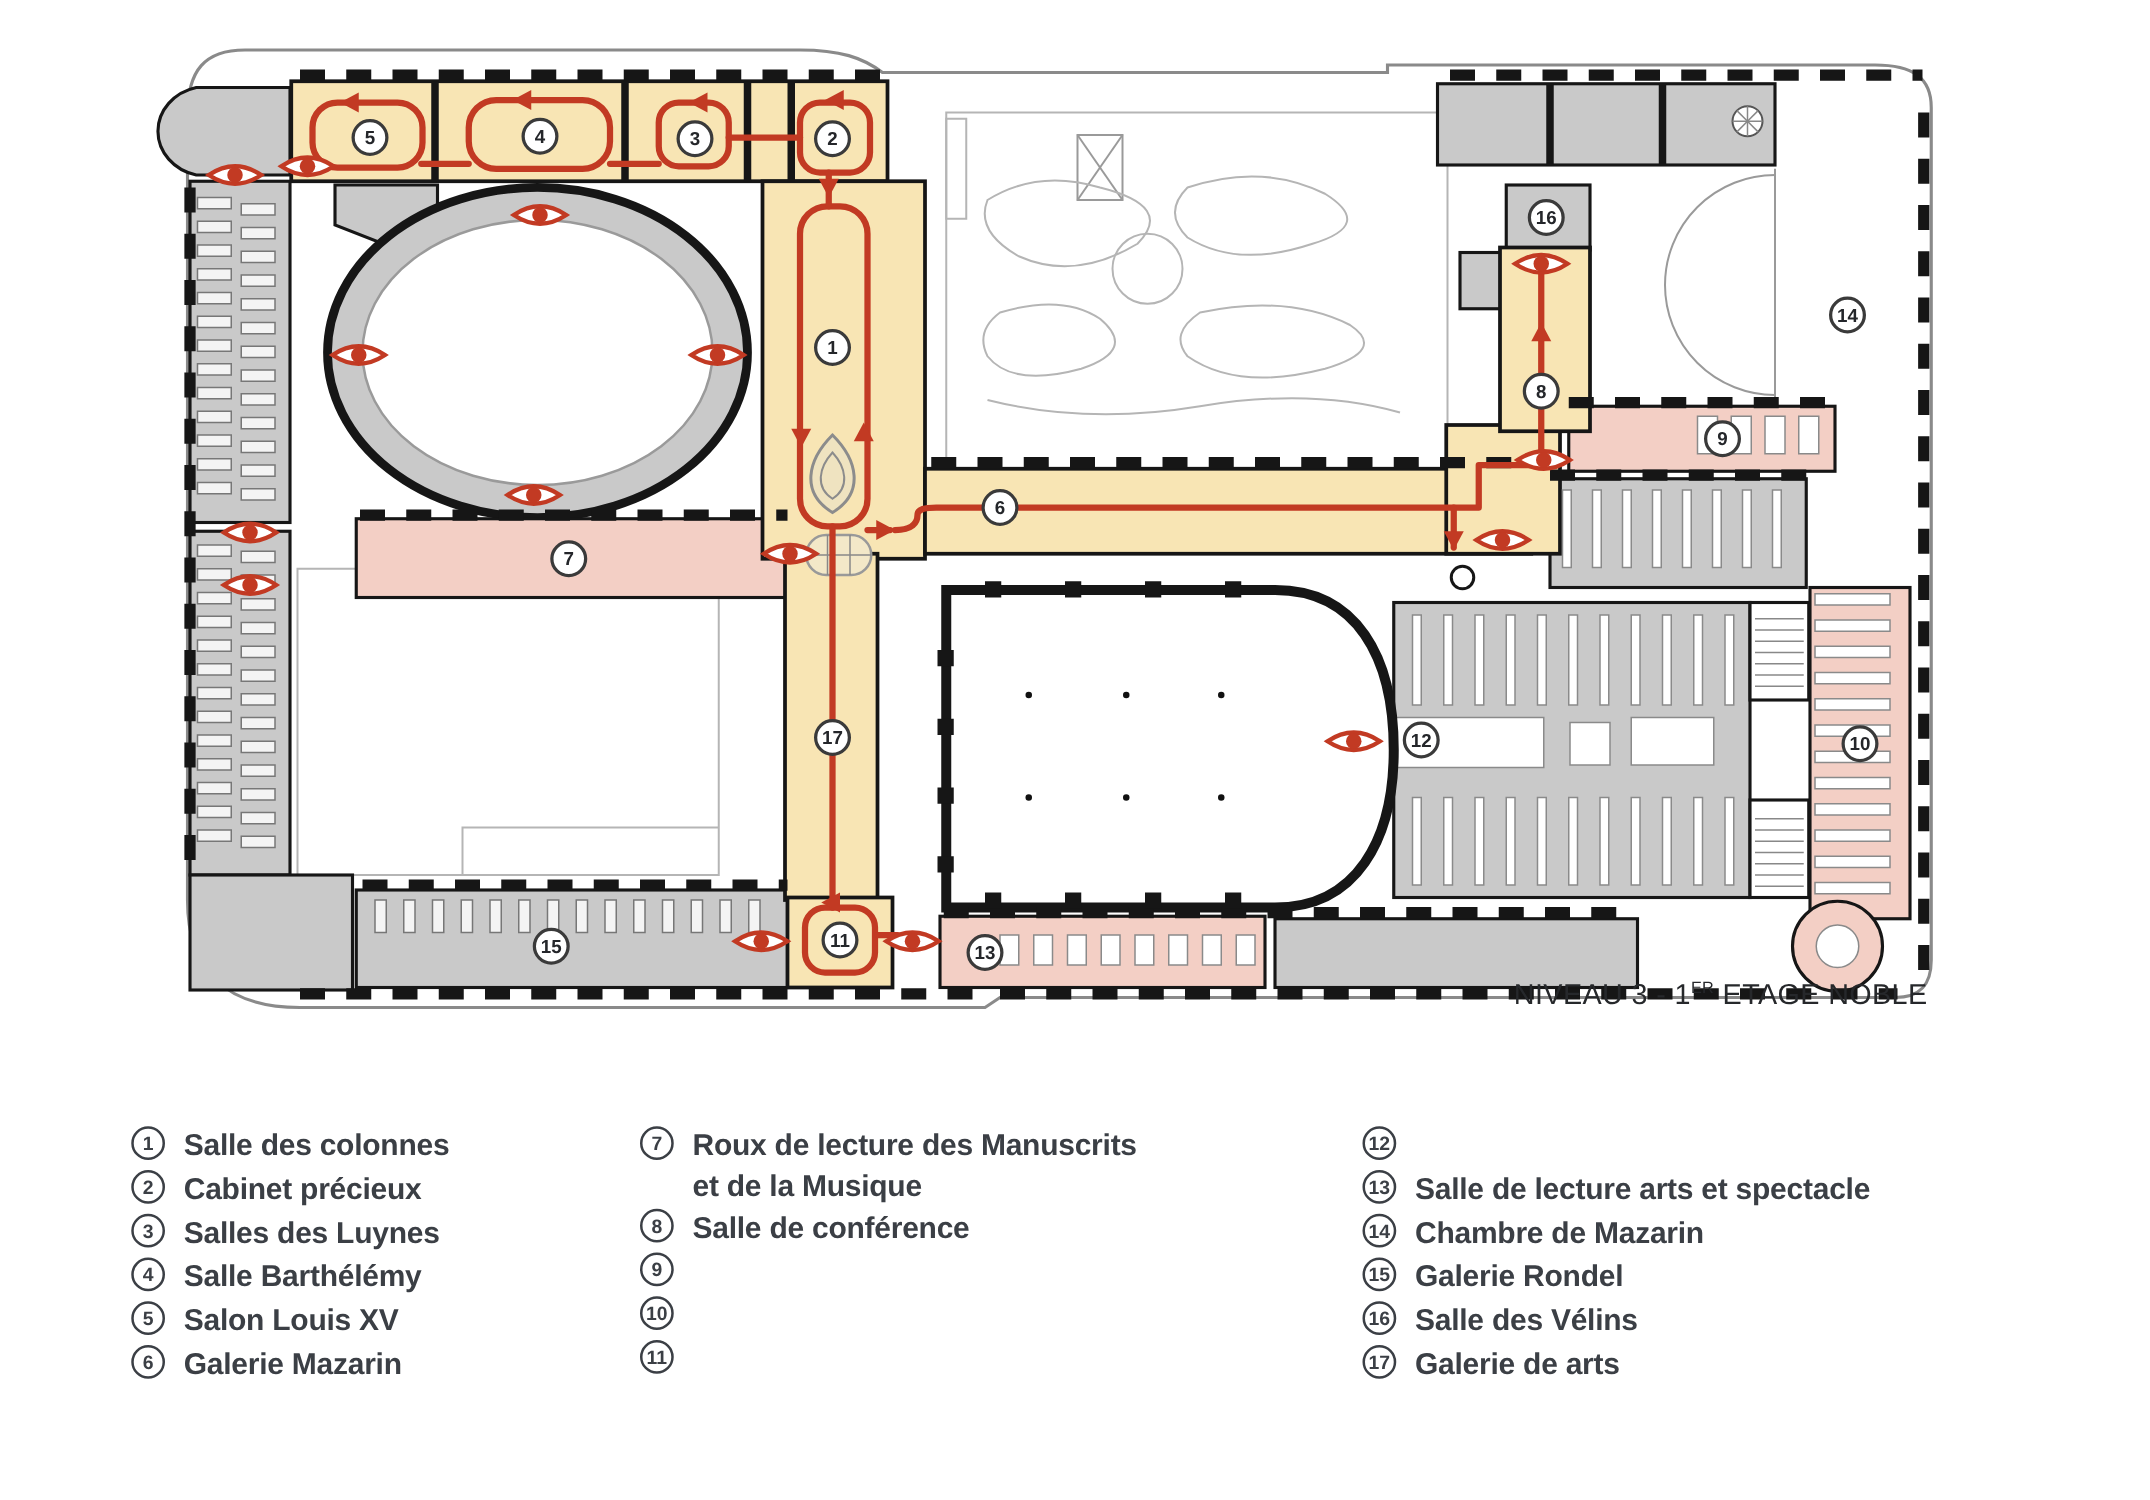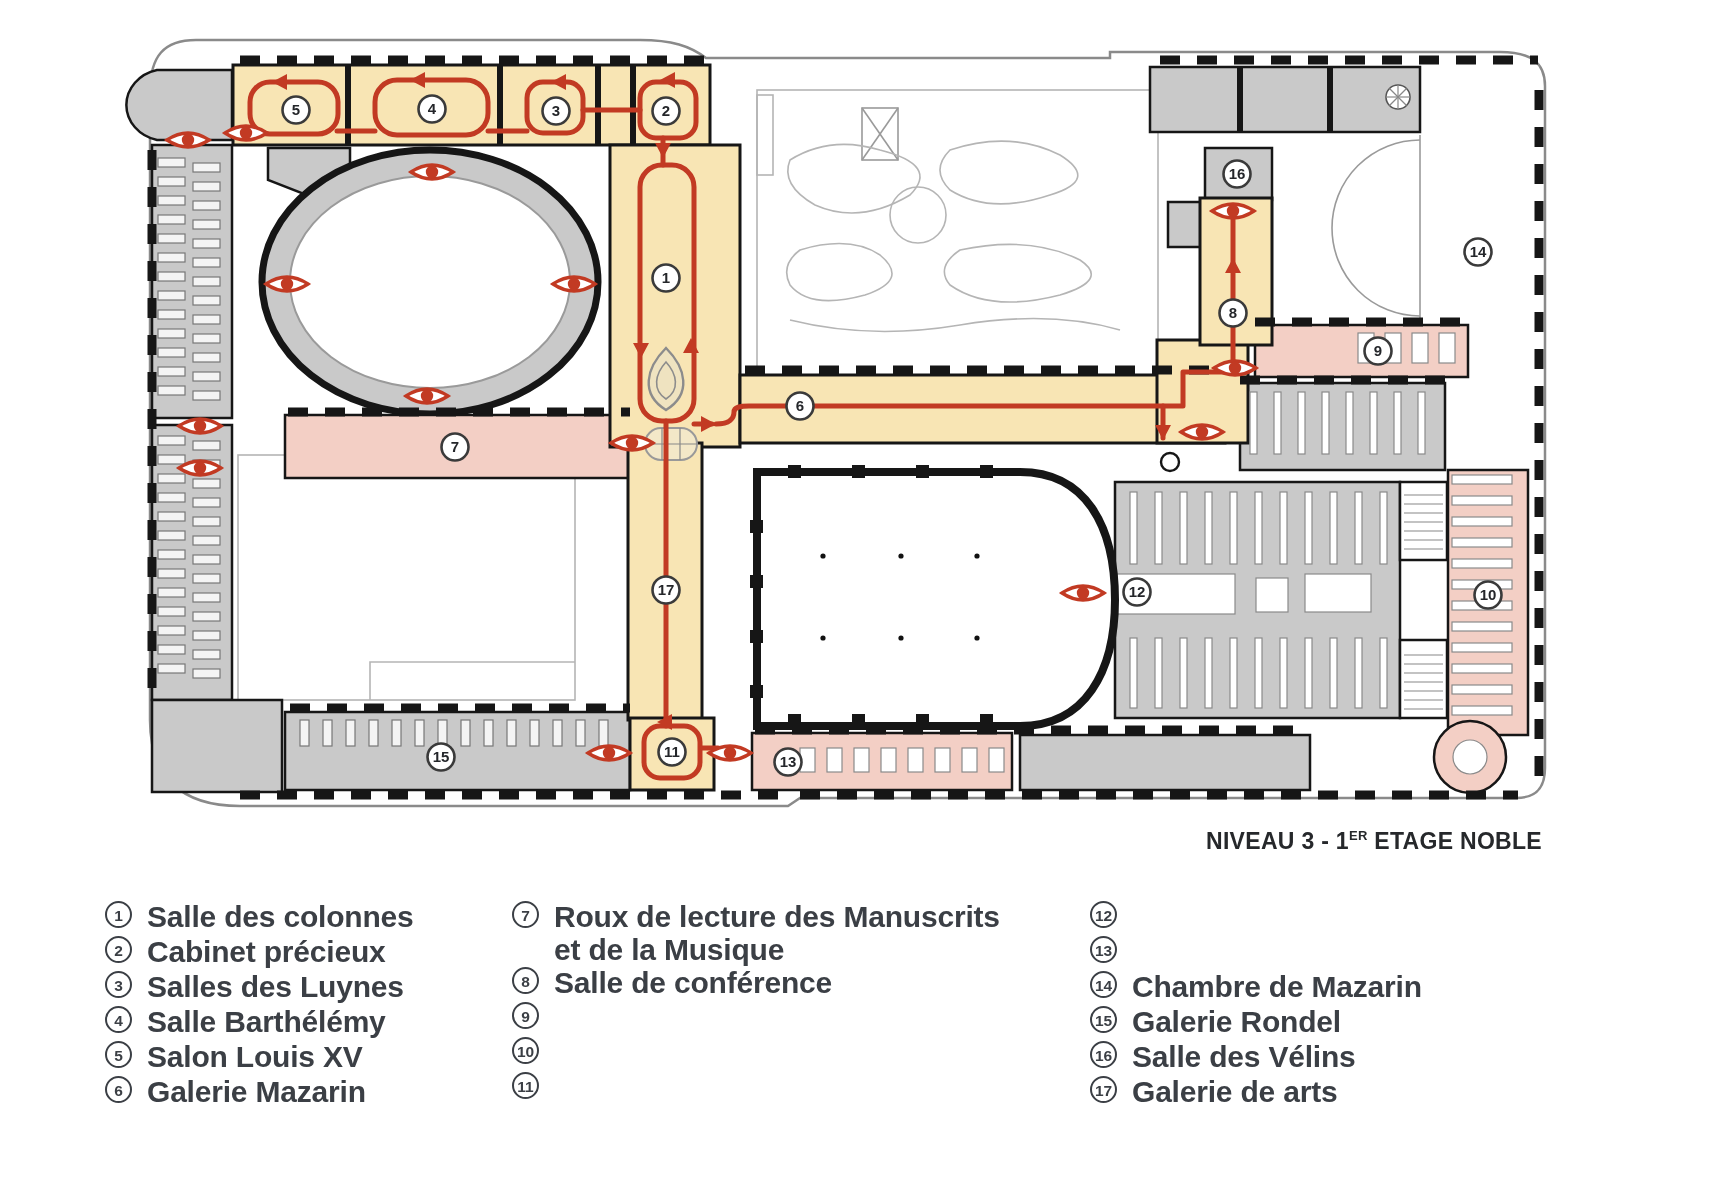--- a/index.html
+++ b/index.html
@@ -23,30 +23,30 @@
   .redFill{fill:var(--red);stroke:none;}
   .eyeShape{fill:#fff;stroke:var(--red);stroke-width:3.4;}
   .eyePupil{fill:var(--red);}
   .marker circle{fill:#fff;stroke:#3a3a3a;stroke-width:2.6;}
   .marker text{font-size:15px;font-weight:700;fill:#24262a;text-anchor:middle;}
   .decorRect{fill:#f4f4f4;stroke:#777;stroke-width:1.2;}
   .decorWhite{fill:#fff;stroke:#8a8a8a;stroke-width:1.2;}
   .decorLine{stroke:#888;stroke-width:1.2;}
   .dot{fill:#111;}
   .pil{fill:var(--wall);}
-  #map-title{position:absolute;top:828px;right:178px;font-size:23px;font-weight:700;
+  #map-title{position:absolute;top:782px;right:178px;font-size:23px;font-weight:400;
              color:#26282b;letter-spacing:.3px;white-space:nowrap;}
   #map-title sup{font-size:13px;}
   .legend-col{position:absolute;top:900px;}
   #legend-col-1{left:105px;} #legend-col-2{left:512px;} #legend-col-3{left:1090px;}
   .legend-row{display:flex;align-items:flex-start;min-height:35px;}
   .legend-num{flex:0 0 27px;width:27px;height:27px;border:2.5px solid var(--ink);
               border-radius:50%;text-align:center;line-height:26px;font-size:15.5px;
               font-weight:700;color:var(--ink);margin-top:1px;box-sizing:border-box;}
-  .legend-label{margin-left:15px;font-size:30px;font-weight:700;color:var(--ink);
+  .legend-label{margin-left:15px;font-size:24px;font-weight:700;color:var(--ink);
                 line-height:33px;white-space:pre-line;letter-spacing:-0.2px;}
 </style>
 </head>
 <body>
 
 <div id="stage">
 
 <svg width="1720" height="1200" viewBox="0 0 1720 1200">
 
   <g>
@@ -549,20 +549,21 @@
       <div class="legend-row">
         <div class="legend-num">11</div>
       </div>
     </div>
 <div class="legend-col" id="legend-col-3">
       <div class="legend-row">
         <div class="legend-num">12</div>
       </div>
       <div class="legend-row">
         <div class="legend-num">13</div>
+        <div class="legend-label">Salle de lecture arts et spectacle</div>
       </div>
       <div class="legend-row">
         <div class="legend-num">14</div>
         <div class="legend-label">Chambre de Mazarin</div>
       </div>
       <div class="legend-row">
         <div class="legend-num">15</div>
         <div class="legend-label">Galerie Rondel</div>
       </div>
       <div class="legend-row">

